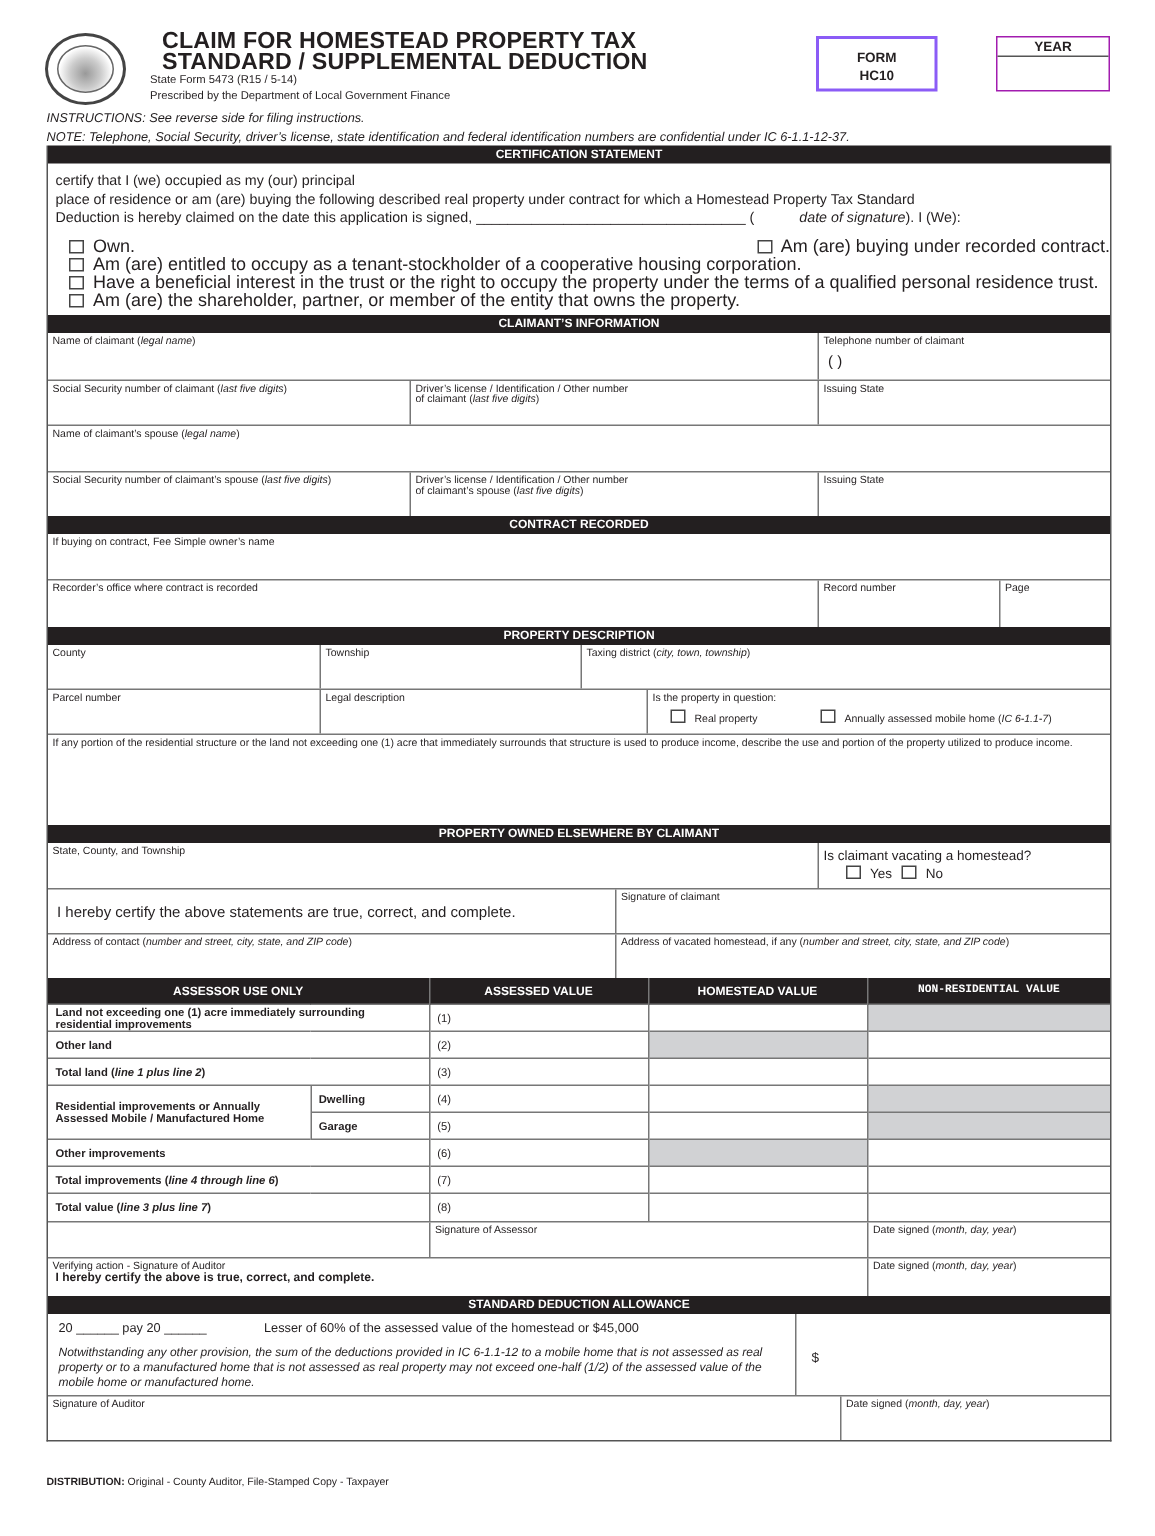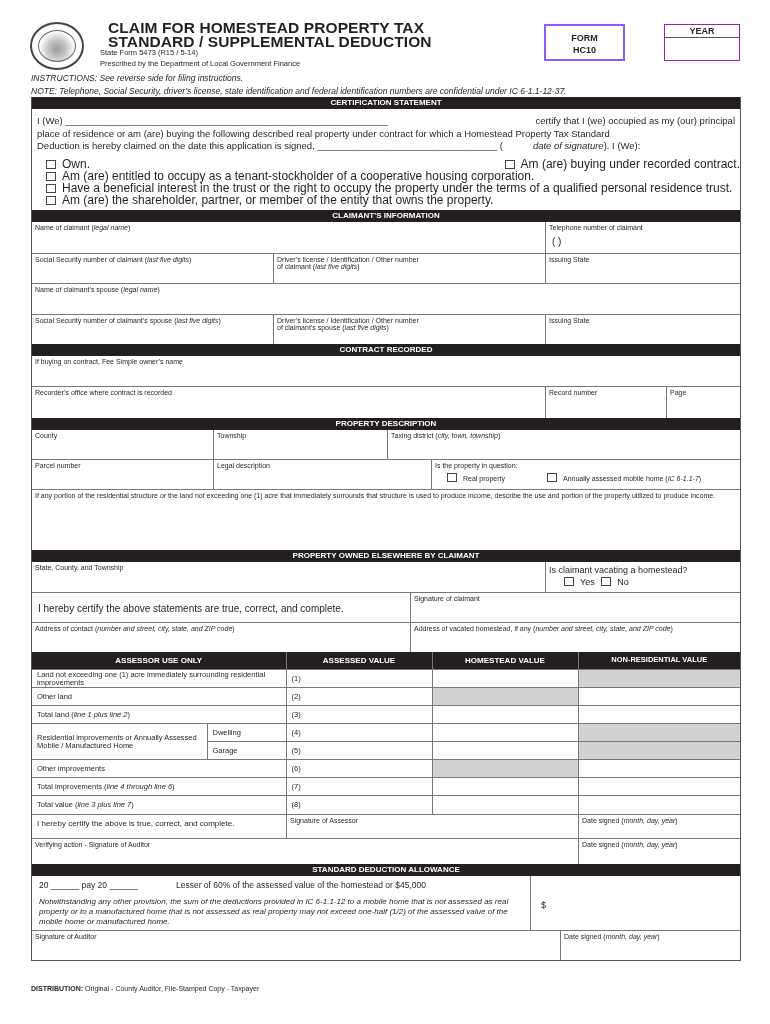--- a/index.html
+++ b/index.html
@@ -22,21 +22,21 @@
   .chk { display: inline-block; width: 10px; height: 9px; border: 1px solid #444; vertical-align: -1px; margin-right: 6px; background: #fff; }
   .cbrow { font-size: 12px; line-height: 12px; padding-left: 14px; justify-content: space-between; }
   .row { display: flex; border-top: 1px solid #777; }
   .cell { border-left: 1px solid #777; font-size: 7px; padding: 2px 3px; position: relative; }
   .cell:first-child { border-left: none; }
   .cell i { font-style: italic; }
   .tbl { width: 100%; border-collapse: collapse; }
   .ahead { background: #231f20; color:#fff; font-weight: bold; font-size: 8px; text-align:center; }
   .arow td { border-top: 1px solid #777; border-left: 1px solid #777; height: 18px; font-size: 7.5px; padding: 0 5px; }
   .arow td:first-child { border-left: none; }
-  .lbl { font-weight: normal; font-size: 8px; }
+  .lbl { font-weight: bold; font-size: 8px; margin-top: 28px; }
   .gray { background: #d1d2d4; }
   .dist { left: 31px; top: 985px; font-size: 7px; }
   .dist b { font-weight: bold; }
 </style>
 </head>
 <body>
 
 <div class="abs seal" title="Seal of the State of Indiana 1816">
     <div class="seal-inner"></div>
   </div>
@@ -55,21 +55,20 @@
   <div style="height:23px;"></div>
 </div>
 <div class="abs instr">INSTRUCTIONS: See reverse side for filing instructions.</div>
 <div class="abs note">NOTE: Telephone, Social Security, driver’s license, state identification and federal identification numbers are confidential under IC 6-1.1-12-37.</div>
 
 <div class="abs frame">
 
   <div class="bar">CERTIFICATION STATEMENT</div>
   <div class="cert">
     <div style="display:flex;justify-content:space-between;">
-      <span><span>I (We) </span><span>_____________________________________________________________</span></span>
       <span>certify that I (we) occupied as my (our) principal</span>
     </div>
     <div>place of residence or am (are) buying the following described real property under contract for which a Homestead Property Tax Standard</div>
     <div>
       <span>Deduction is hereby claimed on the date this application is signed, </span><span>__________________________________</span> (<span class="it">date of signature</span><span>).  I (We):</span>
     </div>
   </div>
   <div style="padding: 2px 0 4px 0;">
     <div class="cbrow" style="display:flex;">
       <span style="width:176px;"><span class="chk"></span><span>Own.</span></span>
@@ -165,21 +164,21 @@
         <col style="width:79px">
         <col style="width:146px">
         <col style="width:146px">
         <col>
       </colgroup>
     <tbody>
         <tr class="ahead" style="height:18px;">
       <td colspan="2" style="border-right:1px solid #777;">ASSESSOR USE ONLY</td>
       <td style="border-right:1px solid #777;">ASSESSED VALUE</td>
       <td style="border-right:1px solid #777;">HOMESTEAD VALUE</td>
-      <td style="font-size:7.5px;line-height:8px;">NON-RESIDENTIAL VALUE</td>
+      <td style="font-size:7.5px;line-height:8px;font-family:Liberation Mono, monospace;">NON-RESIDENTIAL VALUE</td>
     </tr>
     <tr class="arow">
       <td colspan="2" class="lbl" style="line-height:8px;">Land not exceeding one (1) acre immediately surrounding residential improvements</td>
       <td>(1)</td>
       <td></td>
       <td class="gray"></td>
     </tr>
     <tr class="arow">
       <td colspan="2" class="lbl">Other land</td>
       <td>(2)</td>

